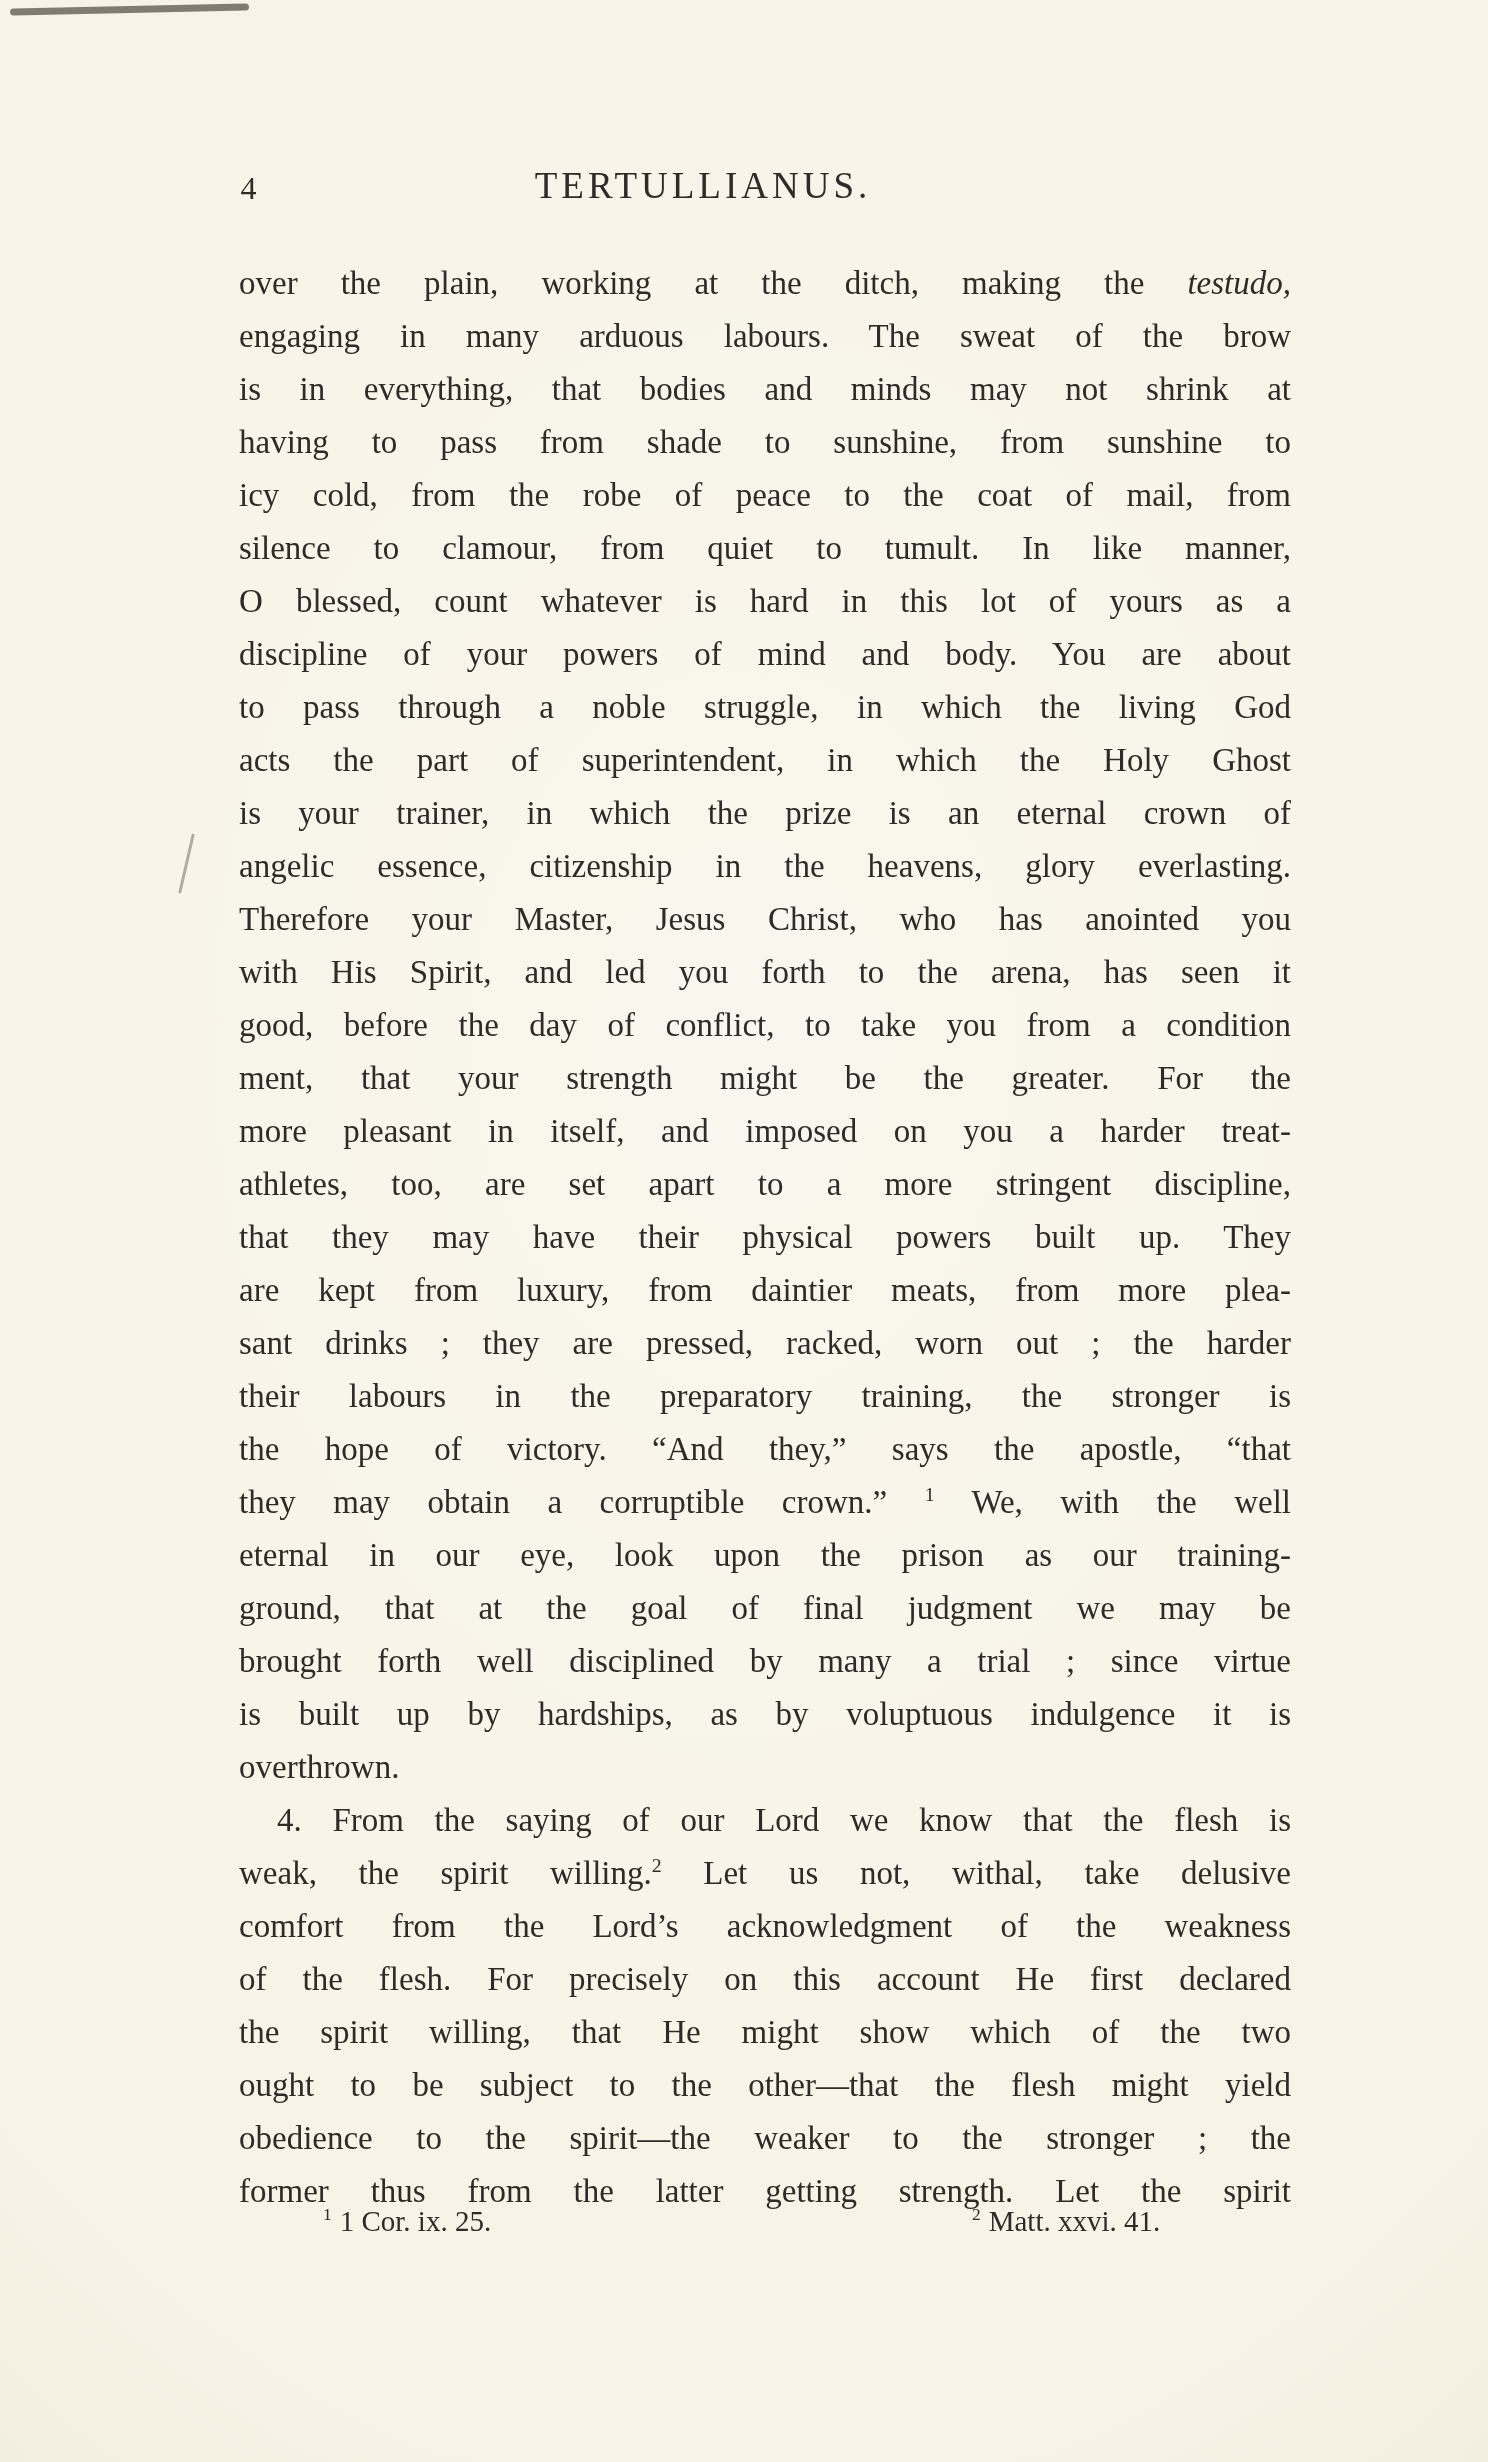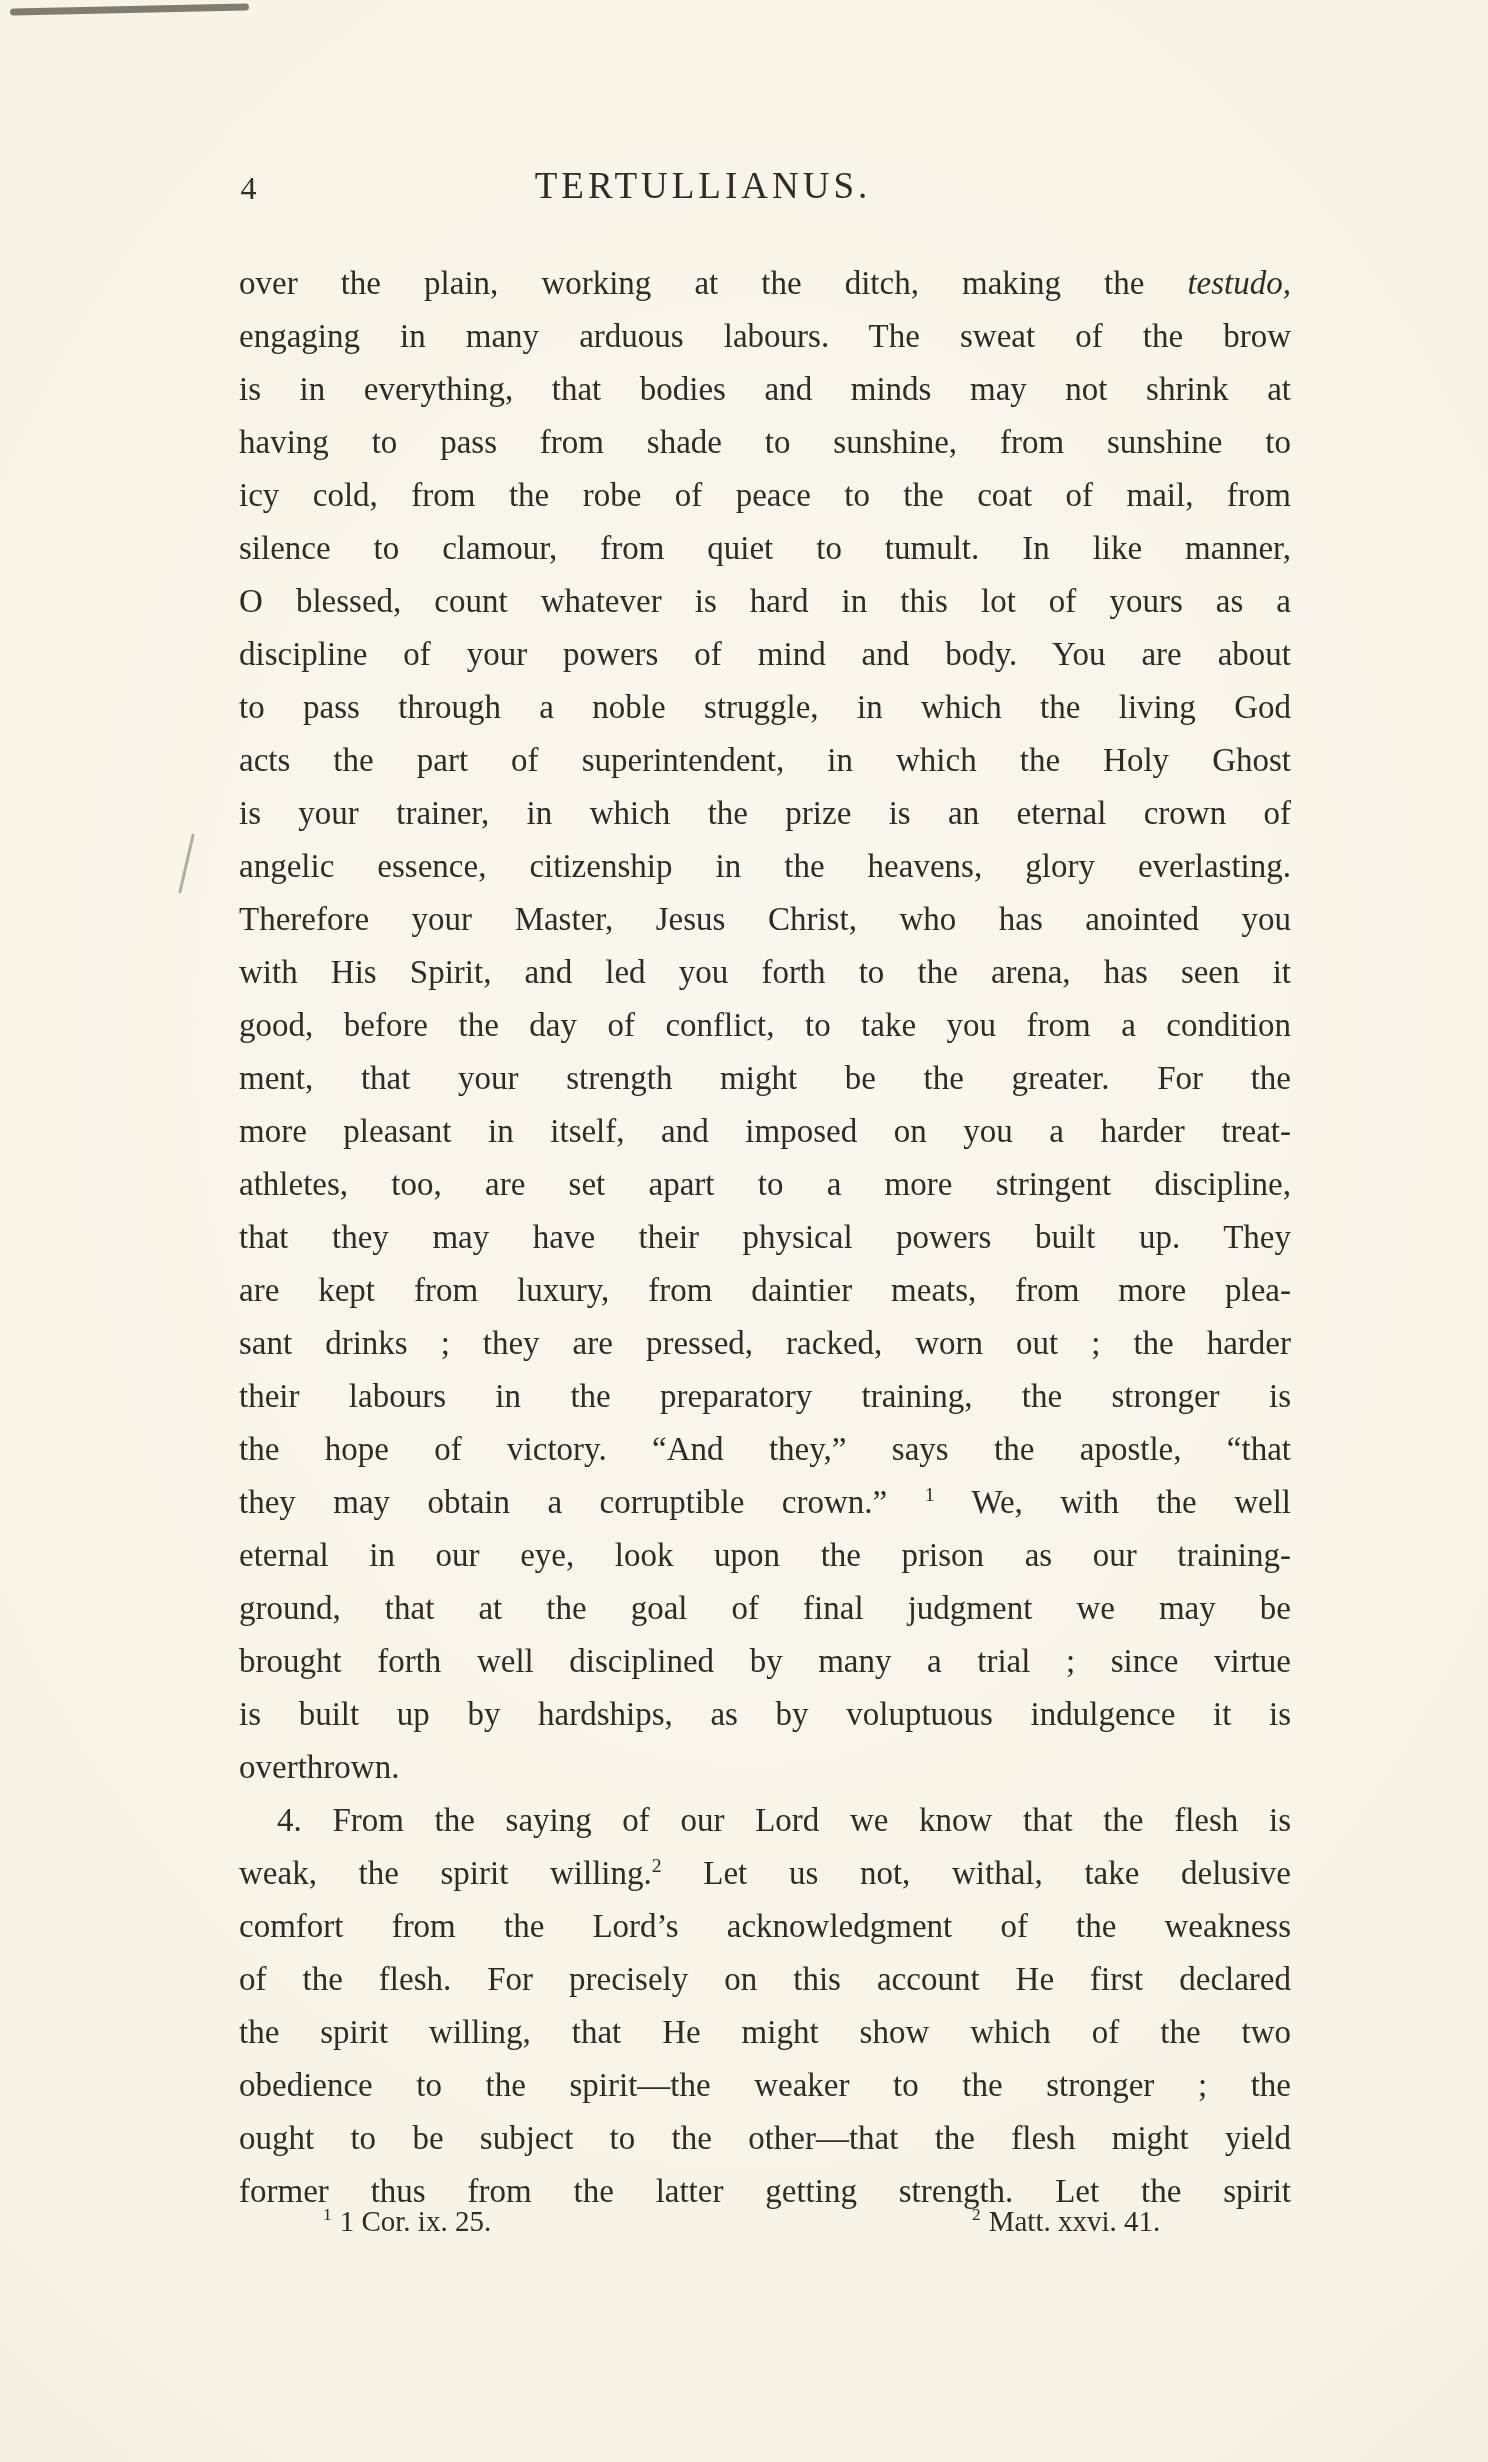--- a/index.html
+++ b/index.html
@@ -160,22 +160,22 @@
         <div class="line"><span>brought forth well disciplined by many a trial ; since virtue</span></div>
         <div class="line"><span>is built up by hardships, as by voluptuous indulgence it is</span></div>
         <div class="line noj"><span>overthrown.</span></div>
       </div>
       <div>
         <div class="line indent"><span>4. From the saying of our Lord we know that the flesh is</span></div>
         <div class="line"><span>weak, the spirit willing.</span><sup>2</sup><span> Let us not, withal, take delusive</span></div>
         <div class="line"><span>comfort from the Lord’s acknowledgment of the weakness</span></div>
         <div class="line"><span>of the flesh. For precisely on this account He first declared</span></div>
         <div class="line"><span>the spirit willing, that He might show which of the two</span></div>
+        <div class="line"><span>ought to be subject to the other—that the flesh might yield</span></div>
         <div class="line"><span>obedience to the spirit—the weaker to the stronger ; the</span></div>
-        <div class="line"><span>ought to be subject to the other—that the flesh might yield</span></div>
         <div class="line"><span>former thus from the latter getting strength. Let the spirit</span></div>
       </div>
     </div>
 
   <div class="footnotes">
     <span class="fn fn-1">
       <sup>1</sup><span class="fn-text">1 Cor. ix. 25.</span>
     </span>
     <span class="fn fn-2">
       <sup>2</sup><span class="fn-text">Matt. xxvi. 41.</span>

